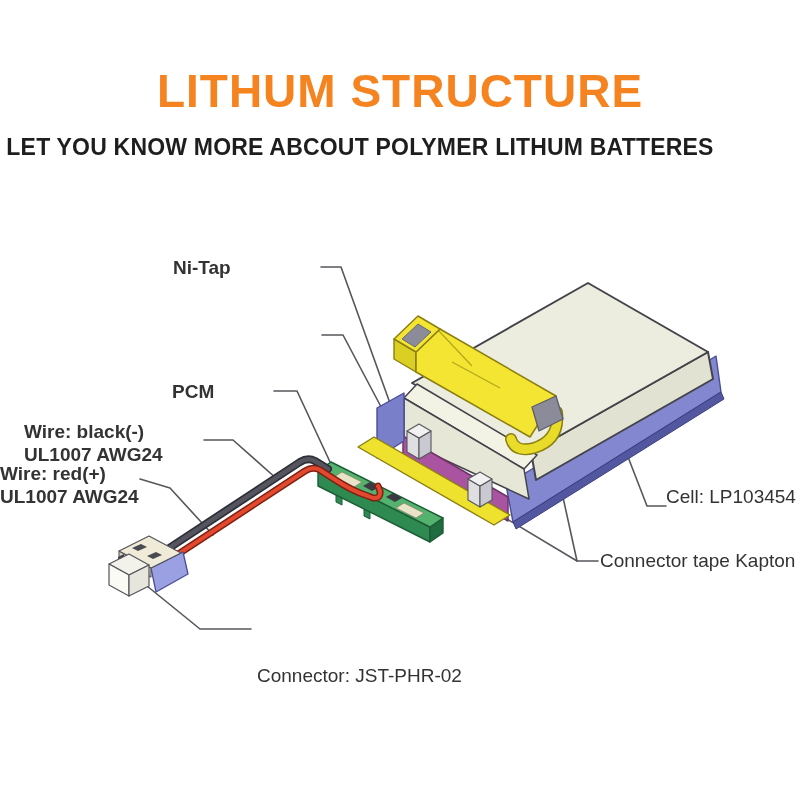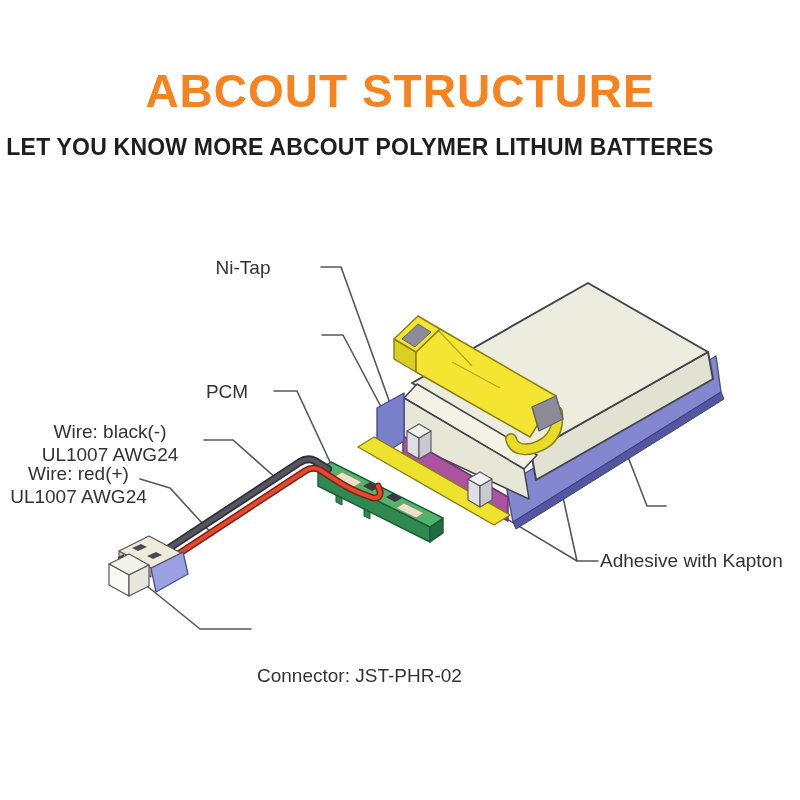--- a/index.html
+++ b/index.html
@@ -4,29 +4,29 @@
 <style>
   html,body{margin:0;padding:0;background:#ffffff;}
   .stage{position:relative;width:800px;height:800px;background:#ffffff;overflow:hidden;
          font-family:"Liberation Sans",sans-serif;}
   .title{position:absolute;left:0;top:64px;width:800px;text-align:center;
          font-size:46px;font-weight:800;letter-spacing:1px;color:#F5831F;}
   .subtitle{position:absolute;left:0;top:134px;width:720px;text-align:center;
          font-size:23px;font-weight:700;letter-spacing:.2px;color:#1E1E1E;}
   .diagram-svg{position:absolute;left:0;top:0;width:800px;height:800px;}
   .label{position:absolute;font-size:19px;line-height:23px;color:#333333;white-space:nowrap;}
-  .r{text-align:center;}
+  .r{text-align:left;font-weight:bold;}
   .l{text-align:left;}
 </style>
 </head>
 <body>
 
 <div class="stage">
 
-  <div class="title">ABCOUT STRUCTURE</div>
+  <div class="title">LITHUM STRUCTURE</div>
   <div class="subtitle">LET YOU KNOW MORE ABCOUT POLYMER LITHUM BATTERES</div>
 
   <svg class="diagram-svg" viewBox="0 0 800 800" xmlns="http://www.w3.org/2000/svg">
 
     <g fill="none" stroke="#56565c" stroke-width="1.6" stroke-linejoin="round" stroke-linecap="round">
       <polyline points="321,267 341,267 400,431"></polyline>
       <polyline points="322,335 343,335 388,420"></polyline>
       <polyline points="274,391 297,391 337,477"></polyline>
       <polyline points="204,440 233,440 277,479"></polyline>
       <polyline points="140,479 170,488 213,535"></polyline>
@@ -121,19 +121,20 @@
     <div>Wire: black(-)</div>
     <div>UL1007 AWG24</div>
   </div>
 
   <div class="label r" style="left:0px;top:462px;width:157px;">
     <div>Wire: red(+)</div>
     <div>UL1007 AWG24</div>
   </div>
 
   <div class="label l" style="left:666px;top:485px;width:134px;">
+    <div>Cell: LP103454</div>
   </div>
 
-  <div class="label l" style="left:600px;top:549px;width:200px;">Adhesive with Kapton</div>
+  <div class="label l" style="left:600px;top:549px;width:200px;">Connector tape Kapton</div>
 
   <div class="label l" style="left:257px;top:616px;width:220px;margin-top:48px;">Connector: JST-PHR-02</div>
 
 </div>
 
 </body></html>

